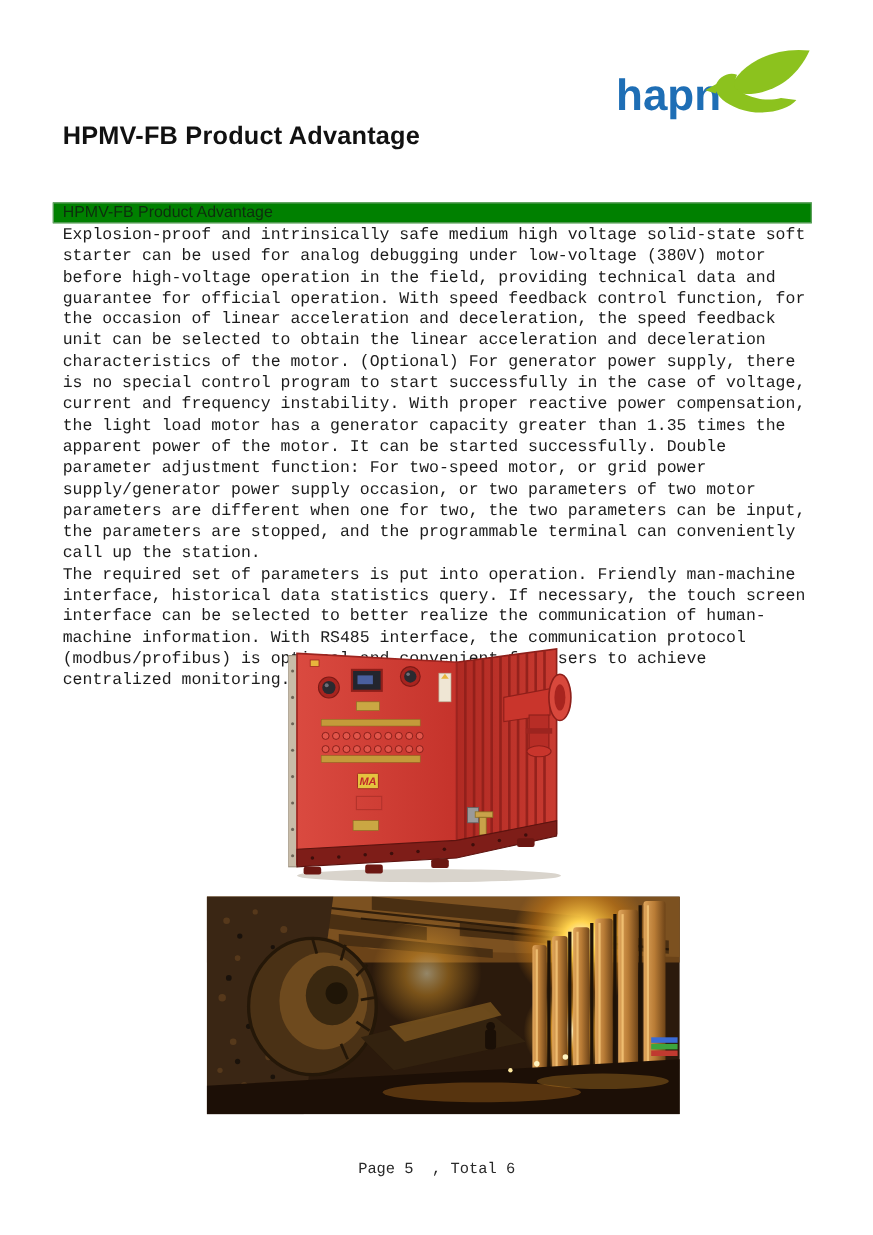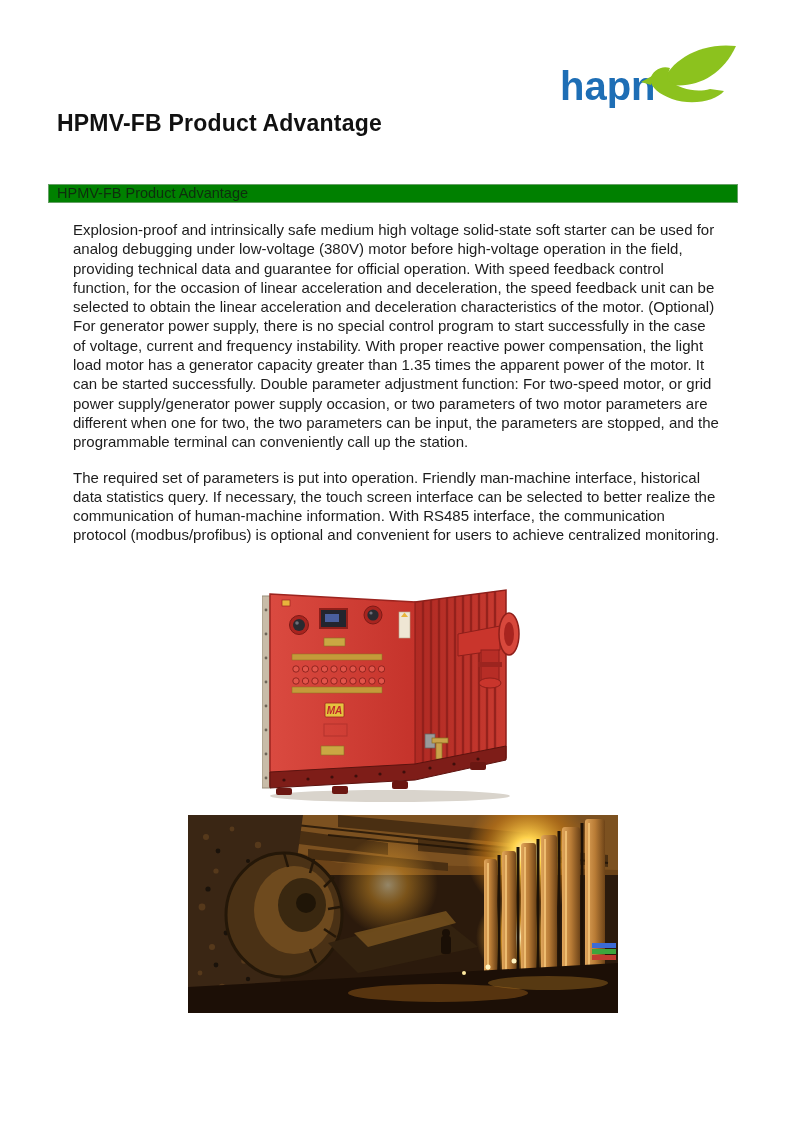--- a/index.html
+++ b/index.html
@@ -17,21 +17,21 @@
   .section-bar {
     position:absolute; left:48px; top:184px; width:690px; height:19px;
     background:#008000; border:1px solid #66a066;
     font-size:14.5px; color:#0d2e0d; line-height:17px; padding-left:8px;
     overflow:hidden;
   }
   .body-text {
     position:absolute; left:57px; top:204px; width:681px;
     font-size:15px; line-height:19.3px; color:#1c1c1c;
   }
-  .body-text p { margin:16px; }
+  .body-text p { margin:0;font-family:Liberation Mono, monospace; }
   .cabinet-wrap { position:absolute; left:262px; top:588px; width:260px; height:215px;font-style:italic; }
   .tunnel-wrap  { position:absolute; left:188px; top:815px; width:430px; height:198px; }
   .page-footer {
     position:absolute; left:0; top:1055px; width:100%;
     text-align:center; font-family:"Liberation Mono", monospace;
     font-size:14px; color:#2a2a2a; white-space:pre;
   }
 </style>
 </head>
 <body>
@@ -343,14 +343,15 @@
       <polygon points="0,172 430,148 430,198 0,198" fill="#1c0f06"></polygon>
       <ellipse cx="250" cy="178" rx="90" ry="9" fill="#c77b22" opacity="0.35"></ellipse>
       <ellipse cx="360" cy="168" rx="60" ry="7" fill="#e09a2e" opacity="0.3"></ellipse>
 
       <circle cx="300" cy="152" r="2.5" fill="#fff4c0"></circle>
       <circle cx="276" cy="158" r="2" fill="#ffe9a0"></circle>
       <circle cx="326" cy="146" r="2.5" fill="#fff4c0"></circle>
     </svg>
   </div>
 
+  <div class="page-footer">Page 5  , Total 6</div>
 
 </div>
 
 </body></html>

